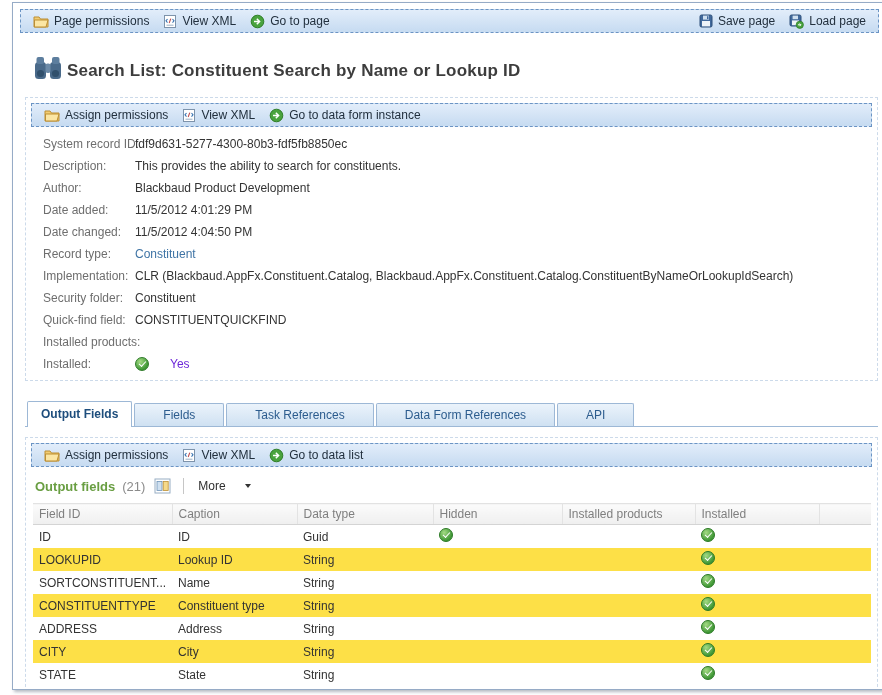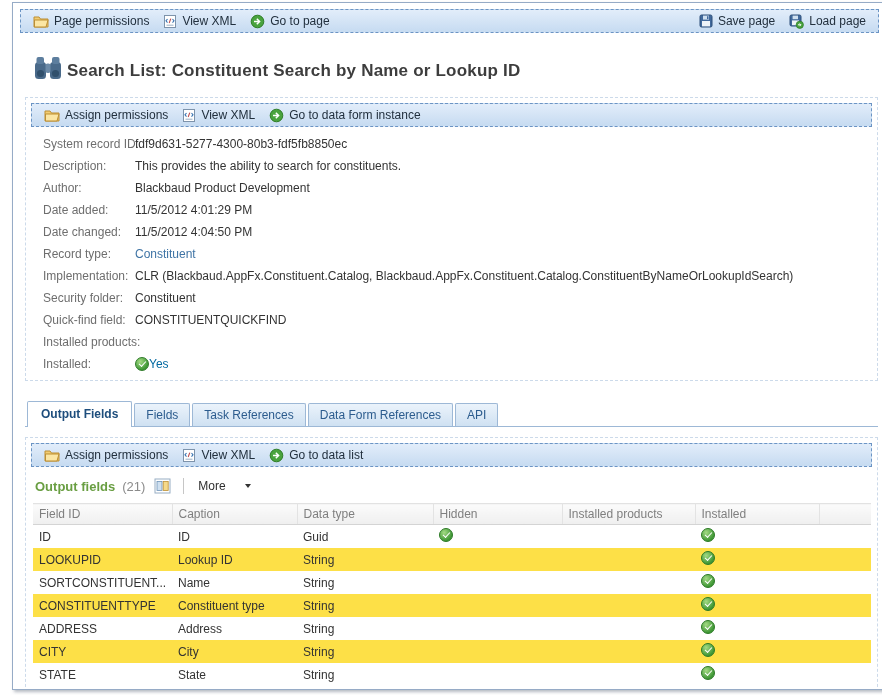--- a/index.html
+++ b/index.html
@@ -36,37 +36,37 @@
   
   .section { margin:16px 8px 0 12px; border:1px dashed #ccdaea; padding:5px; }
   .section .toolbar { margin:0; }
 
   
   .props { margin-top:6px; }
   .prop-row { display:flex; align-items:center; height:22px; font-size:12px; }
   .prop-label { width:104px; padding-left:12px; color:#6e6e6e; flex-shrink:0; white-space:nowrap; }
   .prop-value { color:#333; white-space:nowrap; }
   .prop-value.link { color:#3f74a5; cursor:pointer; }
-  .prop-value.with-check { display:flex; align-items:flex-start; gap:0; color:#0369a1; }
+  .prop-value.with-check { display:flex; align-items:flex-start; gap:21px; color:#6d28d9; }
 
   
   .check {
     display:inline-block; width:14px; height:14px; border-radius:50%;
     background:radial-gradient(circle at 35% 30%, #a3da83, #3d9634 72%);
     border:1px solid #2e7b28; position:relative; flex-shrink:0;
   }
   .check::after {
     content:""; position:absolute; left:3px; top:3.4px; width:6.2px; height:3.2px;
     border-left:1.8px solid #fff; border-bottom:1.8px solid #fff; transform:rotate(-48deg);
   }
 
   
   .tabs { display:flex; align-items:flex-end; gap:2px; margin:20px 8px 0 12px; padding-left:2px; border-bottom:1px solid #9db8d6; }
   .tab {
-    padding:4px 11px 4px; font-size:12px; color:#2c5c8e; cursor:pointer; white-space:nowrap;
+    padding:4px 28px 4px; font-size:12px; color:#2c5c8e; cursor:pointer; white-space:nowrap;
     background:linear-gradient(#ebf3fb,#cfe1f2);
     border:1px solid #9db8d6; border-bottom:none; border-radius:2px 2px 0 0;
   }
   .tab.active {
     background:#fff; color:#1d4d7c; font-weight:bold;
     margin-bottom:-1px; padding:5px 13px 6px;
   }
 
   
   .list-header { display:flex; align-items:center; gap:7px; margin:8px 2px 6px 4px; height:22px; }

